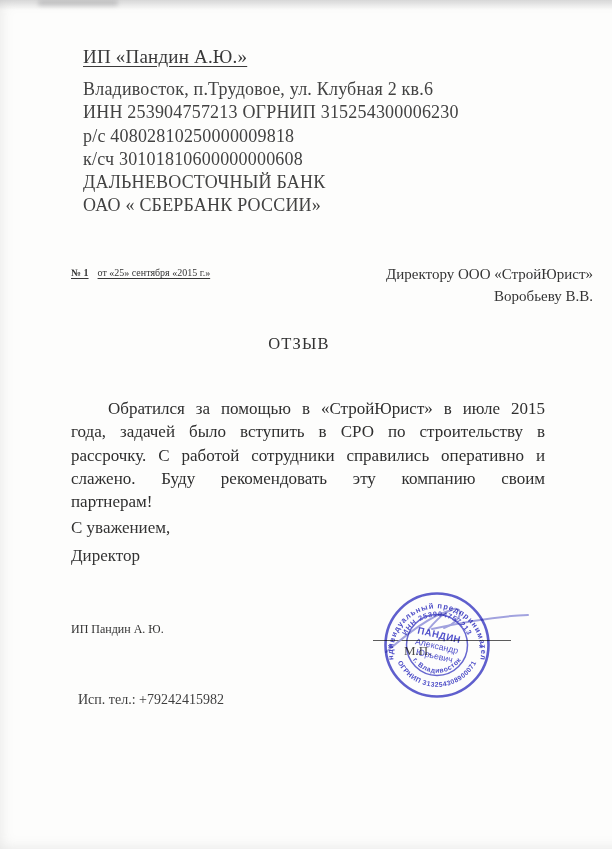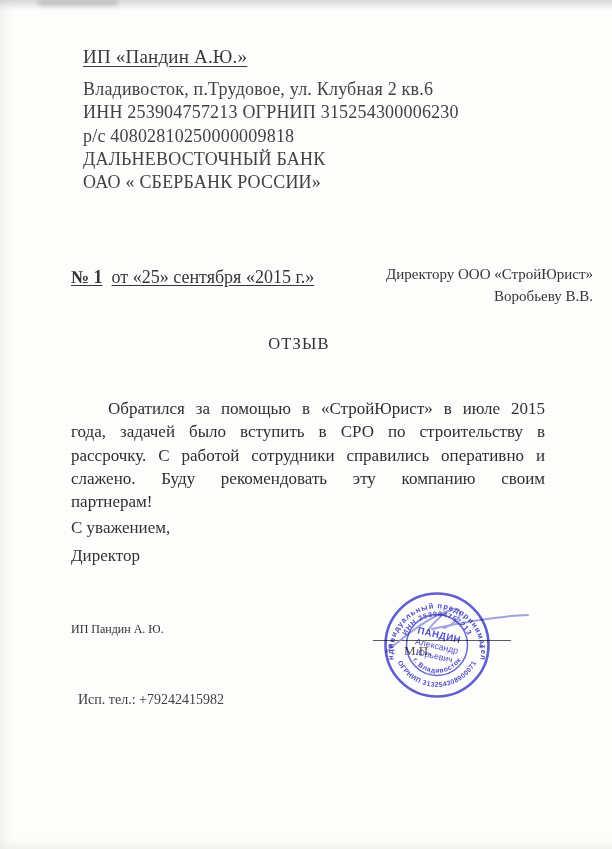--- a/index.html
+++ b/index.html
@@ -30,21 +30,21 @@
     text-decoration:underline;text-underline-offset:3px;
     letter-spacing:.2px;
   }
   .header-details{
     left:83px;top:78px;
     font-size:18px;color:#424242;line-height:23.3px;
     letter-spacing:.2px;
   }
   .ref-line{
     left:71px;top:267px;
-    font-size:18px;color:#363636;
+    font-size:10px;color:#363636;
     text-decoration:underline;text-underline-offset:2px;
   }
   .ref-line .ref-num{font-weight:bold;margin-right:9px;}
   .addressee{
     right:67px;top:263px;
     font-size:15px;color:#343434;line-height:22px;
     text-align:right;
   }
   .doc-title{
     left:299px;top:334px;
@@ -88,20 +88,21 @@
 
   <div class="abs scan-top-shade"></div>
   <div class="abs scan-smudge"></div>
 
   <div class="abs header-title">ИП «Пандин А.Ю.»</div>
 
   <div class="abs header-details">
     <div>Владивосток, п.Трудовое, ул. Клубная 2 кв.6</div>
     <div>ИНН 253904757213 ОГРНИП 315254300006230</div>
     <div>р/с 40802810250000009818</div>
+    <div>к/сч 30101810600000000608</div>
     <div>ДАЛЬНЕВОСТОЧНЫЙ БАНК</div>
     <div>ОАО « СБЕРБАНК РОССИИ»</div>
   </div>
 
   <div class="abs ref-line">
     <span class="ref-num">№ 1</span><span>от «25» сентября «2015 г.»</span>
   </div>
 
   <div class="abs addressee">
     <div>Директору ООО «СтройЮрист»</div>

